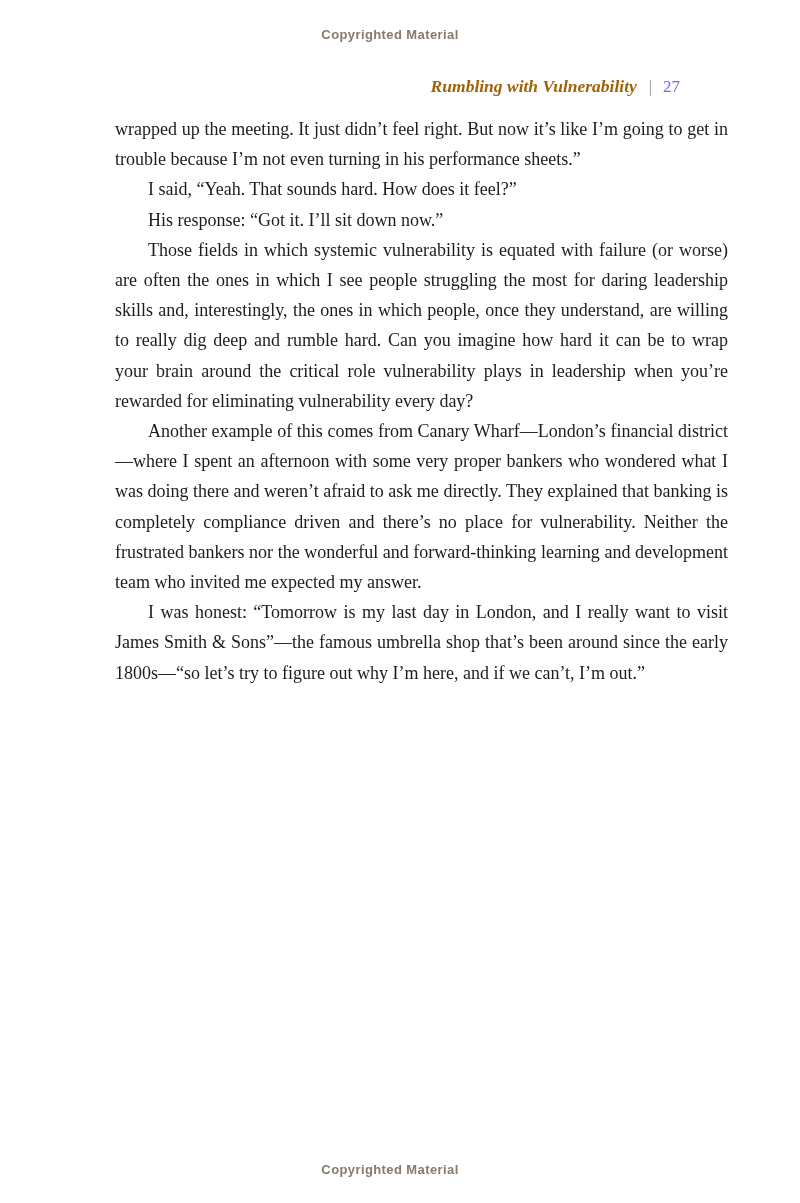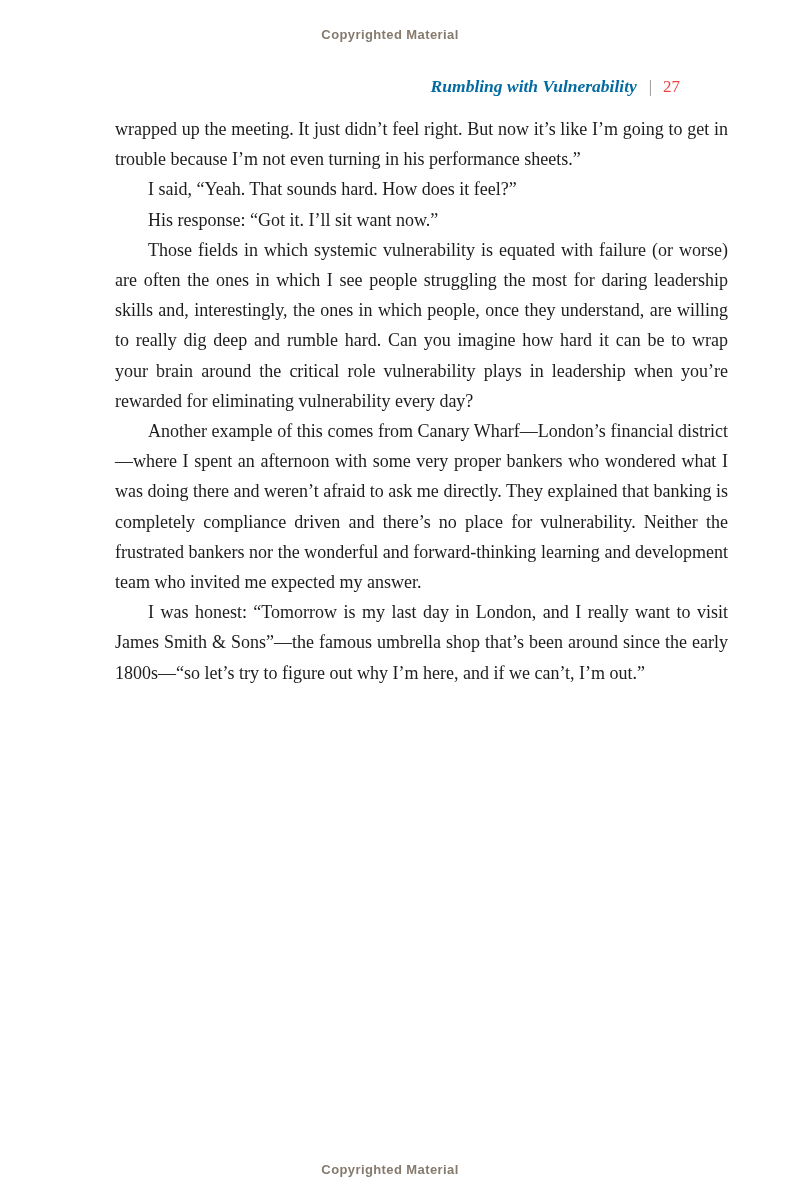--- a/index.html
+++ b/index.html
@@ -38,34 +38,34 @@
   .running-head {
     margin: 34px 100px 0 115px;
     text-align: right;
     white-space: nowrap;
     line-height: 20px;
   }
   .chapter-title {
     font-style: italic;
     font-weight: 700;
     font-size: 17.5px;
-    color: #0369a1;
+    color: #a16207;
   }
   .head-sep {
     font-weight: 400;
     font-style: normal;
     color: #8a8a8a;
     font-size: 16px;
     margin: 0 7px 0 8px;
   }
   .pagenum {
     font-weight: 400;
     font-style: normal;
     font-size: 17px;
-    color: #ef4444;
+    color: #8b5cf6;
   }
   .body-text {
     margin: 17px 52px 0 115px;
     font-size: 18px;
     line-height: 30.2px;
     text-align: justify;
   }
   .para {
     margin: 0;
     text-indent: 33px;
@@ -87,21 +87,21 @@
 
   <header class="running-head">
     <span class="chapter-title">Rumbling with Vulnerability</span>
     <span class="head-sep">|</span>
     <span class="pagenum">27</span>
   </header>
 
   <main class="body-text">
     <p class="para no-indent">wrapped up the meeting. It just didn’t feel right. But now it’s like I’m going to get in trouble because I’m not even turning in his performance sheets.”</p>
     <p class="para">I said, “Yeah. That sounds hard. How does it feel?”</p>
-    <p class="para">His response: “Got it. I’ll sit want now.”</p>
+    <p class="para">His response: “Got it. I’ll sit down now.”</p>
     <p class="para">Those fields in which systemic vulnerability is equated with failure (or worse) are often the ones in which I see people struggling the most for daring leadership skills and, interestingly, the ones in which people, once they understand, are willing to really dig deep and rumble hard. Can you imagine how hard it can be to wrap your brain around the critical role vulnerability plays in leadership when you’re rewarded for eliminating vulnerability every day?</p>
     <p class="para">Another example of this comes from Canary Wharf—London’s financial district—where I spent an afternoon with some very proper bankers who wondered what I was doing there and weren’t afraid to ask me directly. They explained that banking is completely compliance driven and there’s no place for vulnerability. Neither the frustrated bankers nor the wonderful and forward-thinking learning and development team who invited me expected my answer.</p>
     <p class="para">I was honest: “Tomorrow is my last day in London, and I really want to visit James Smith &amp; Sons”—the famous umbrella shop that’s been around since the early 1800s—“so let’s try to figure out why I’m here, and if we can’t, I’m out.”</p>
   </main>
 
   <div class="copyright bottom">Copyrighted Material</div>
 
 </div>
 
 </body></html>

